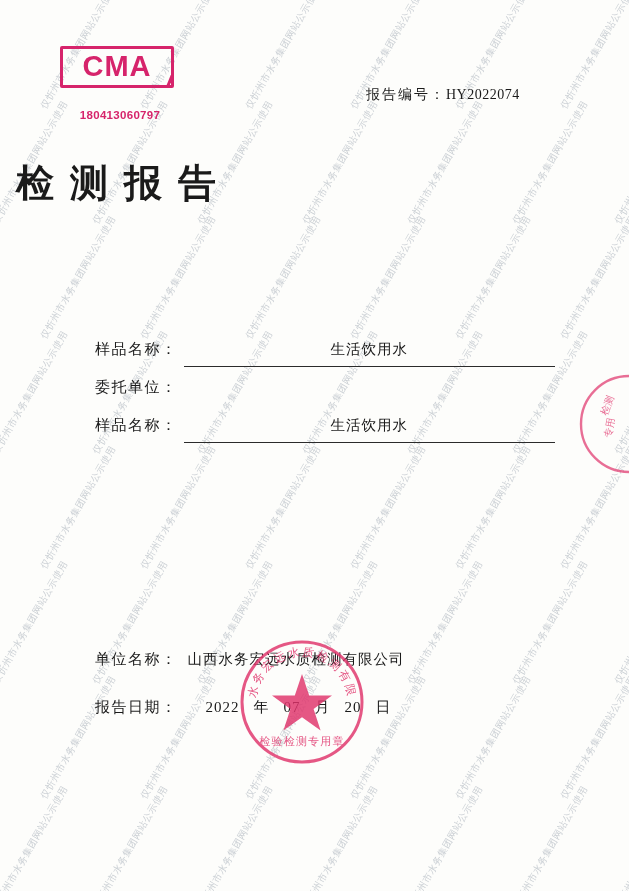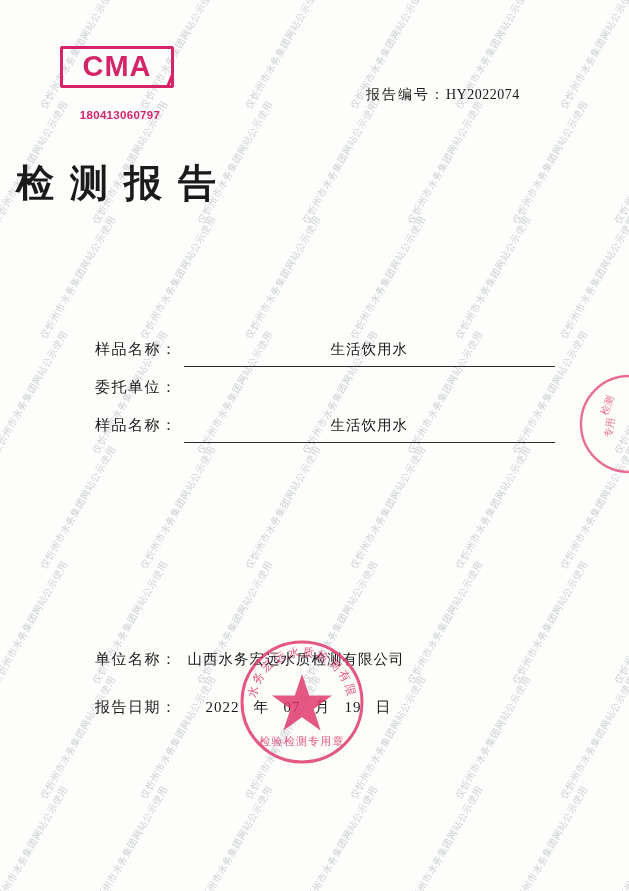--- a/index.html
+++ b/index.html
@@ -284,21 +284,21 @@
     <div class="frow noline">
       <span class="flabel">单位名称：</span>
       <span class="fvalue plain">山西水务宏远水质检测有限公司</span>
     </div>
     <div class="daterow">
       <span class="flabel">报告日期：</span>
       <span class="dpart dnum" style="margin-left:18px;">2022</span>
       <span class="dpart">年</span>
       <span class="dpart dnum">07</span>
       <span class="dpart">月</span>
-      <span class="dpart dnum">19</span>
+      <span class="dpart dnum">20</span>
       <span class="dpart">日</span>
     </div>
   </div>
 
   <div id="seal">
     <svg viewBox="0 0 128 128" width="128" height="128" aria-hidden="true">
       <defs>
         <path id="sealArc" d="M 64,64 m -48,0 a 48,48 0 1,1 96,0" fill="none"></path>
         <path id="sealArcTop" d="M 18,64 A 46,46 0 0 1 110,64" fill="none"></path>
       </defs>

